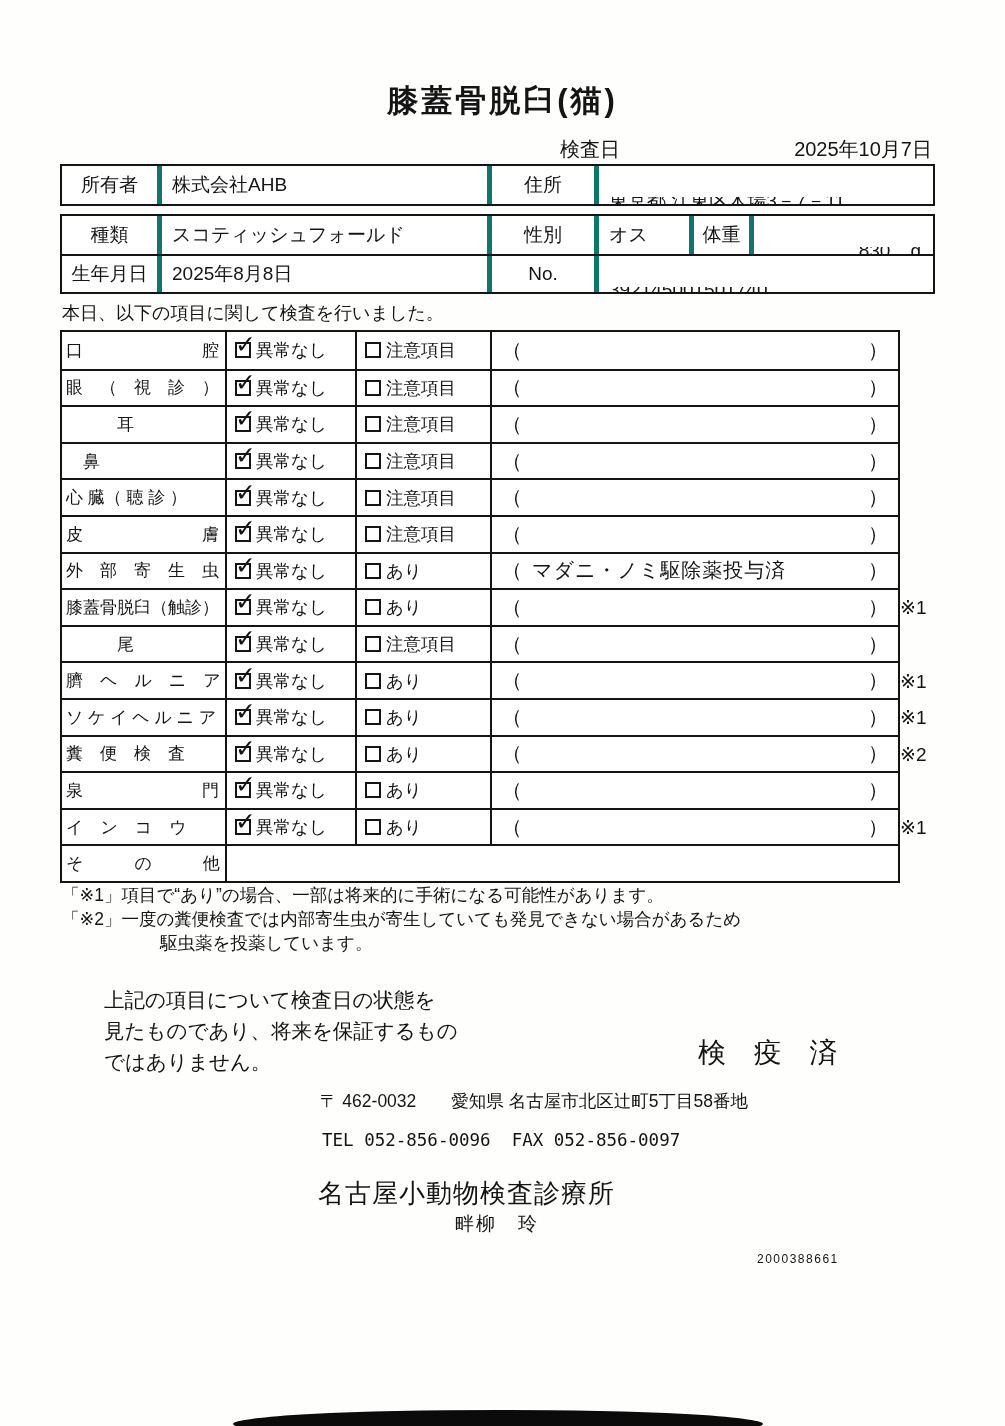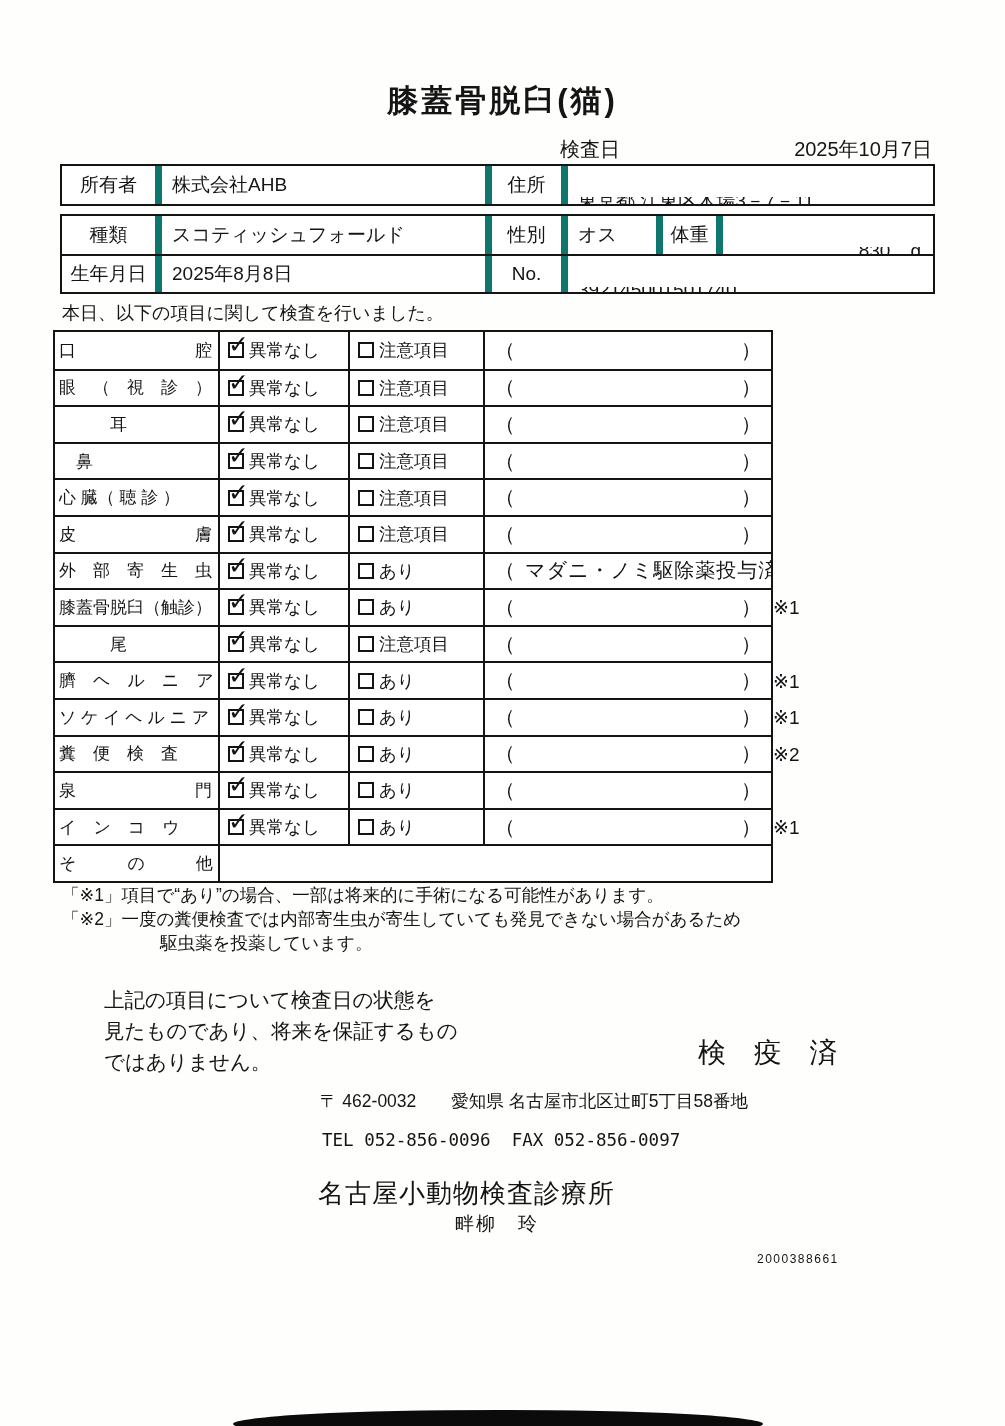--- a/index.html
+++ b/index.html
@@ -18,35 +18,35 @@
   .date-row {
     position:absolute; top:136px; left:560px; width:372px;
     display:flex; justify-content:space-between; font-size:20px;
   }
   
   .tbl { position:absolute; left:60px; width:875px; border:2px solid #141414; background:#fff; }
   .trow { display:flex; height:38px; }
   .trow + .trow { border-top:2px solid #141414; }
   .tcell {
     display:flex; align-items:center; font-size:19px;
-    border-right:7px solid #0f766e; padding:0 10px; overflow:hidden; white-space:nowrap;
+    border-right:5px solid #0f766e; padding:0 10px; overflow:hidden; white-space:nowrap;
   }
   .tcell.last { border-right:none; }
   .tcell.lab { justify-content:center; padding:0 4px; }
   .owner-table { top:164px; }
   .info-table  { top:214px; }
-  .w100{width:100px;} .w330{width:330px;} .w88{width:76px;} .w95{width:95px;} .w60{width:60px;}
+  .w100{width:100px;} .w330{width:330px;} .w88{width:107px;} .w95{width:95px;} .w60{width:60px;}
   .flexfill{flex:1;margin-top:31px;}
   .weight-cell { justify-content:flex-end; padding-right:12px; gap:20px; }
 
   .intro { position:absolute; top:301px; left:62px; font-size:18px; }
 
   
   .exam-table {
-    position:absolute; top:330px; left:53px; width:720px;
+    position:absolute; top:330px; left:60px; width:840px;
     border:2px solid #141414; background:#fff;
   }
   .exam-row { display:flex; height:36.6px; position:relative; }
   .exam-rows .exam-row + .exam-row { border-top:2px solid #141414; }
   .other-row { border-top:2px solid #141414; }
   .ecell { display:flex; align-items:center; overflow:hidden; }
   .label-cell {
     width:165px; border-right:2px solid #141414; padding-left:4px;
     font-size:17px;
   }

